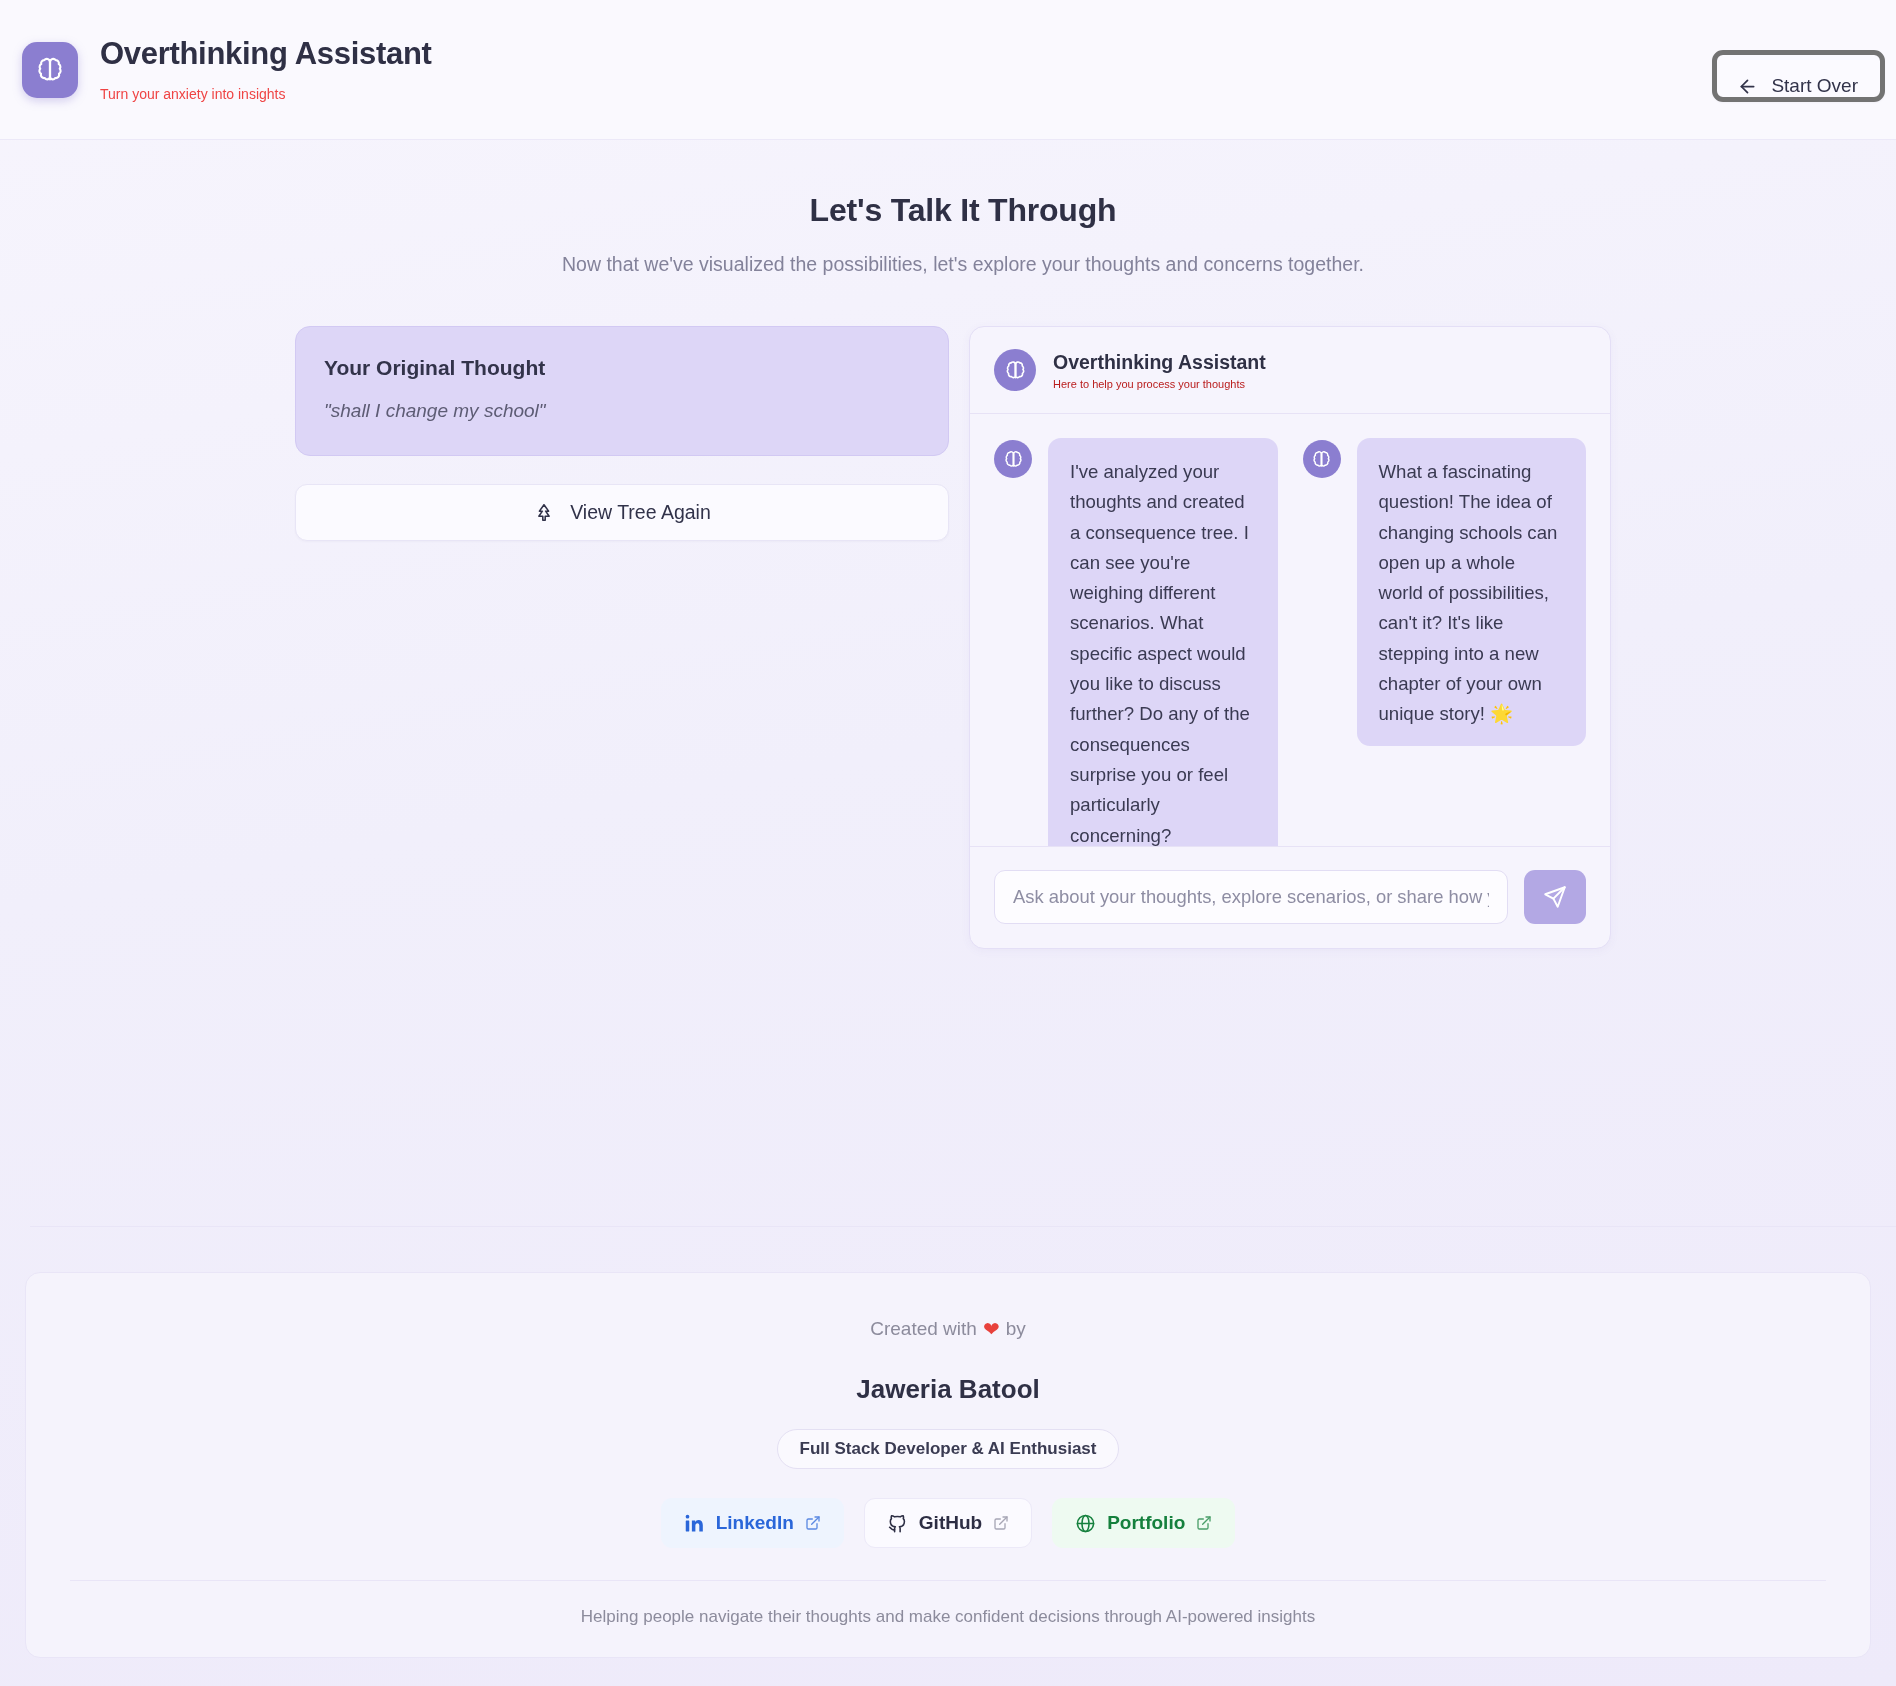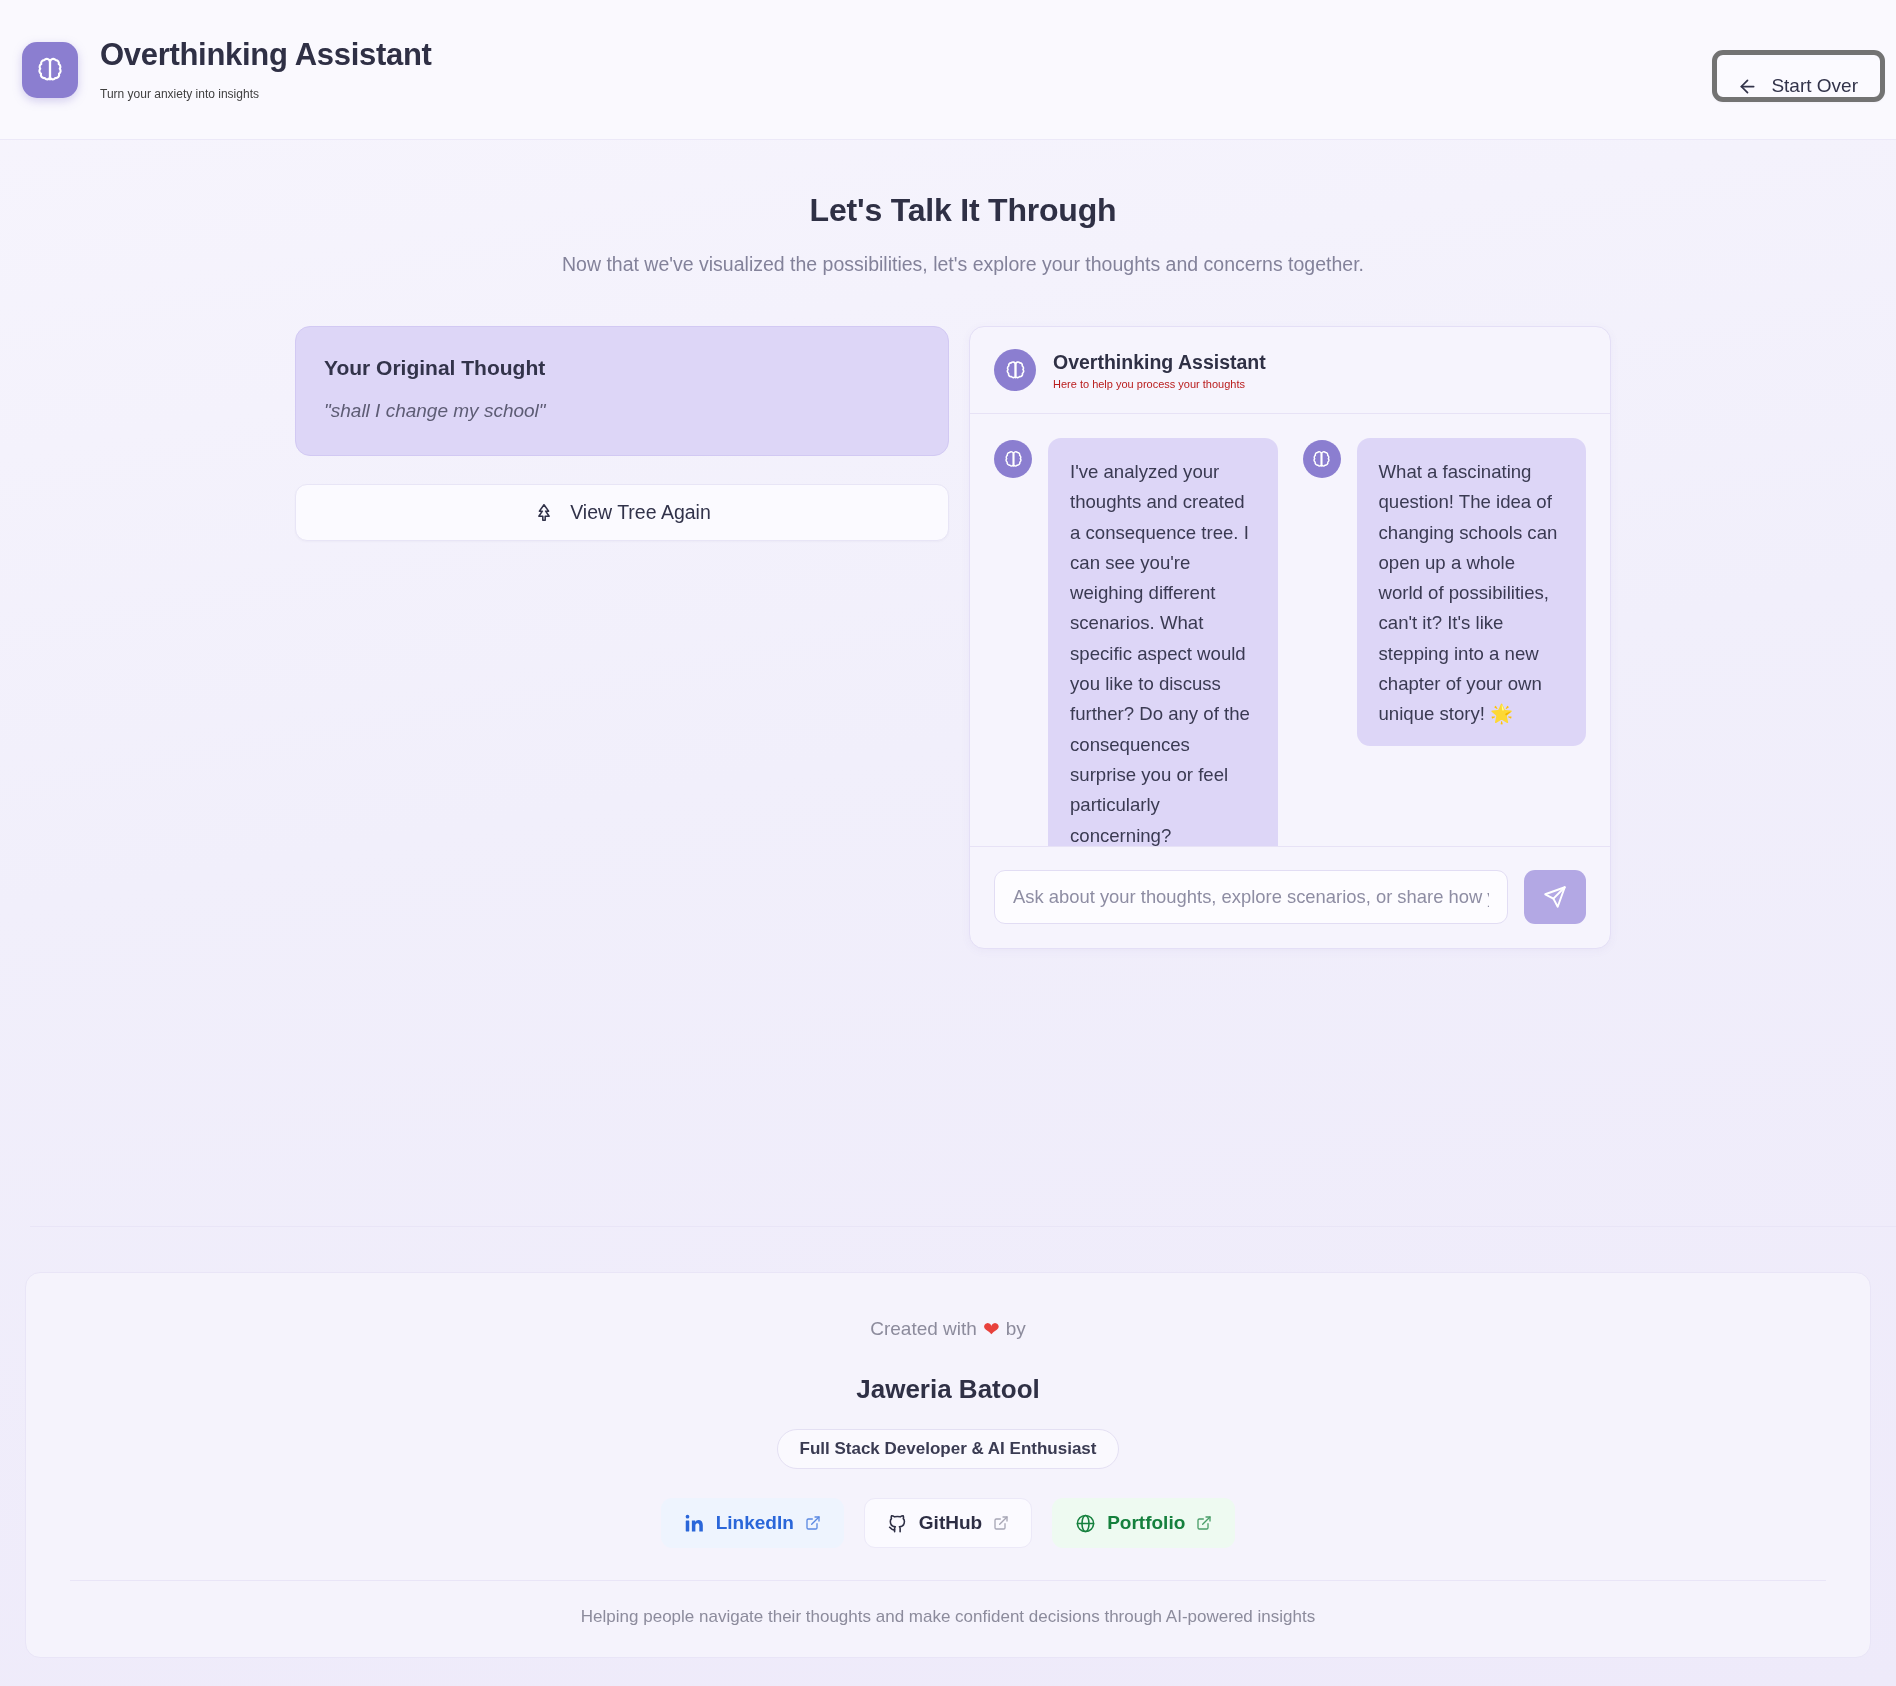--- a/index.html
+++ b/index.html
@@ -37,22 +37,22 @@
     flex: 0 0 56px;
   }
   .brand-text h1 {
     font-size: 31px;
     font-weight: bold;
     color: #2f3045;
     letter-spacing: -.3px;
     line-height: 1.1;
   }
   .brand-text p {
-    font-size: 12px;
-    color: #404040;
+    font-size: 14px;
+    color: #ef4444;
     margin-top: 14px;
   }
   .start-over {
     position: absolute;
     right: 11px;
     top: 50px;
     height: 52px;
     padding: 0 22px 0 20px;
     border: 5px solid #737373;
     border-radius: 11px;

